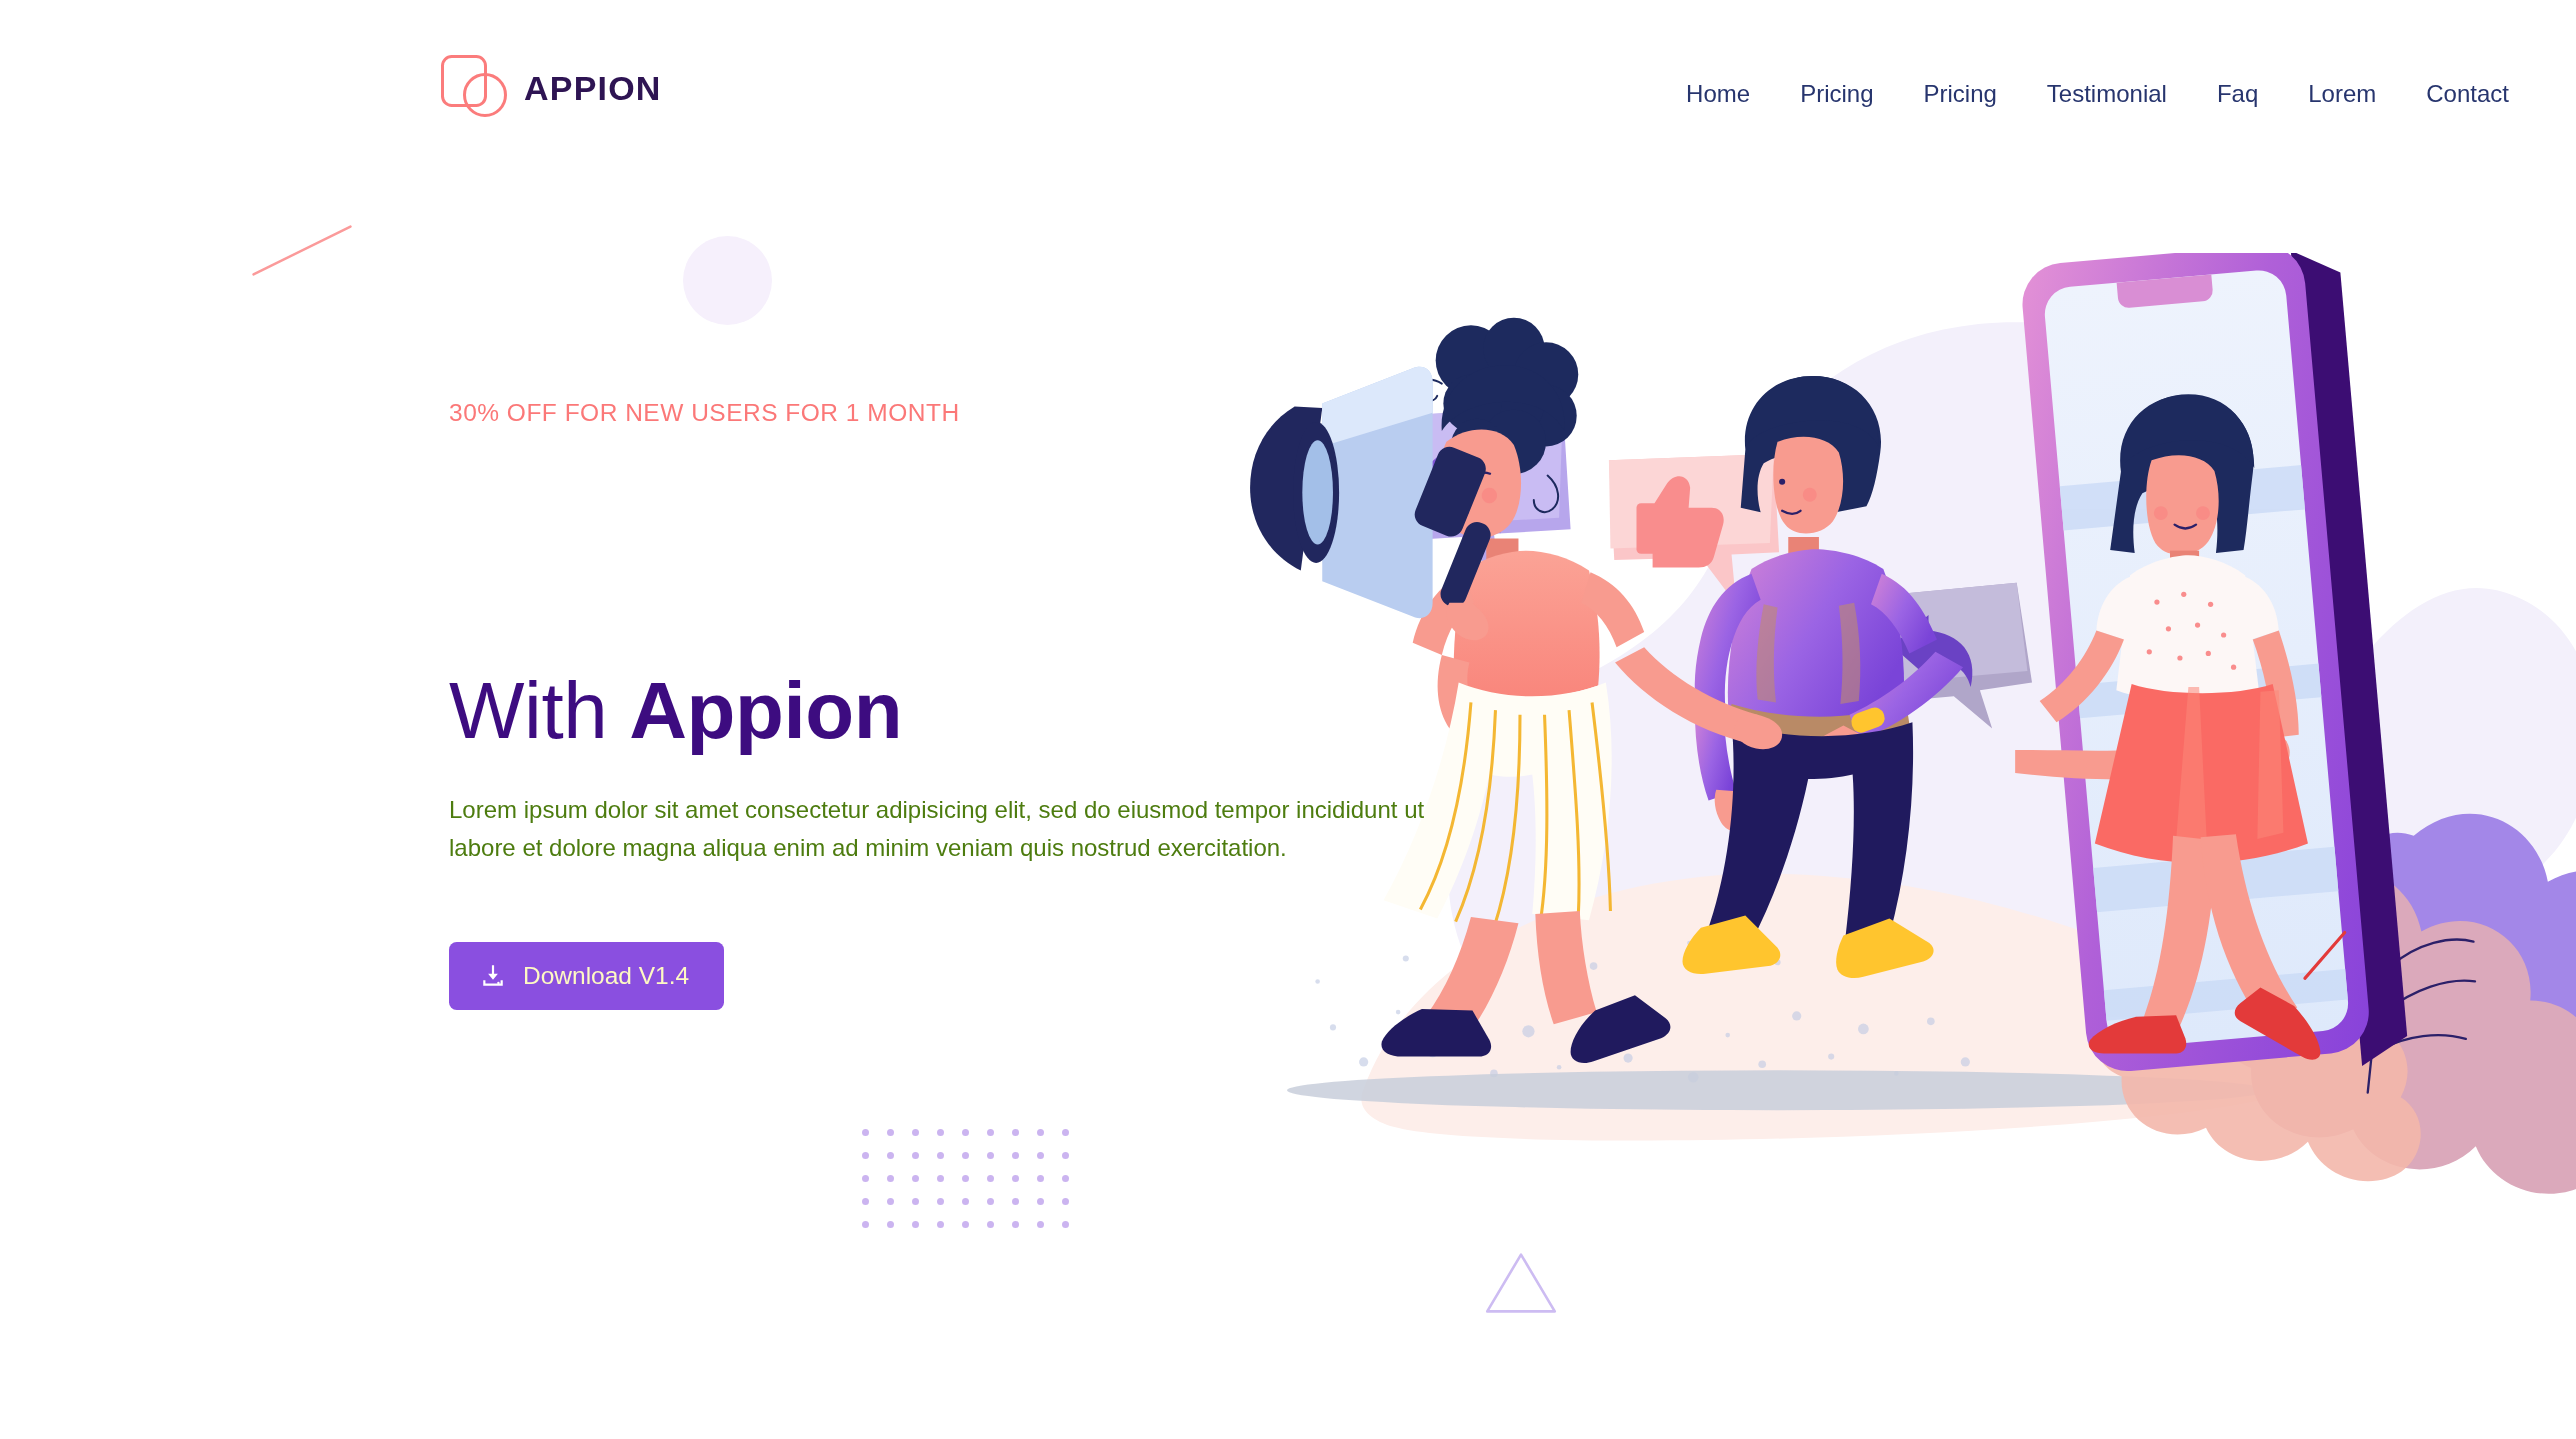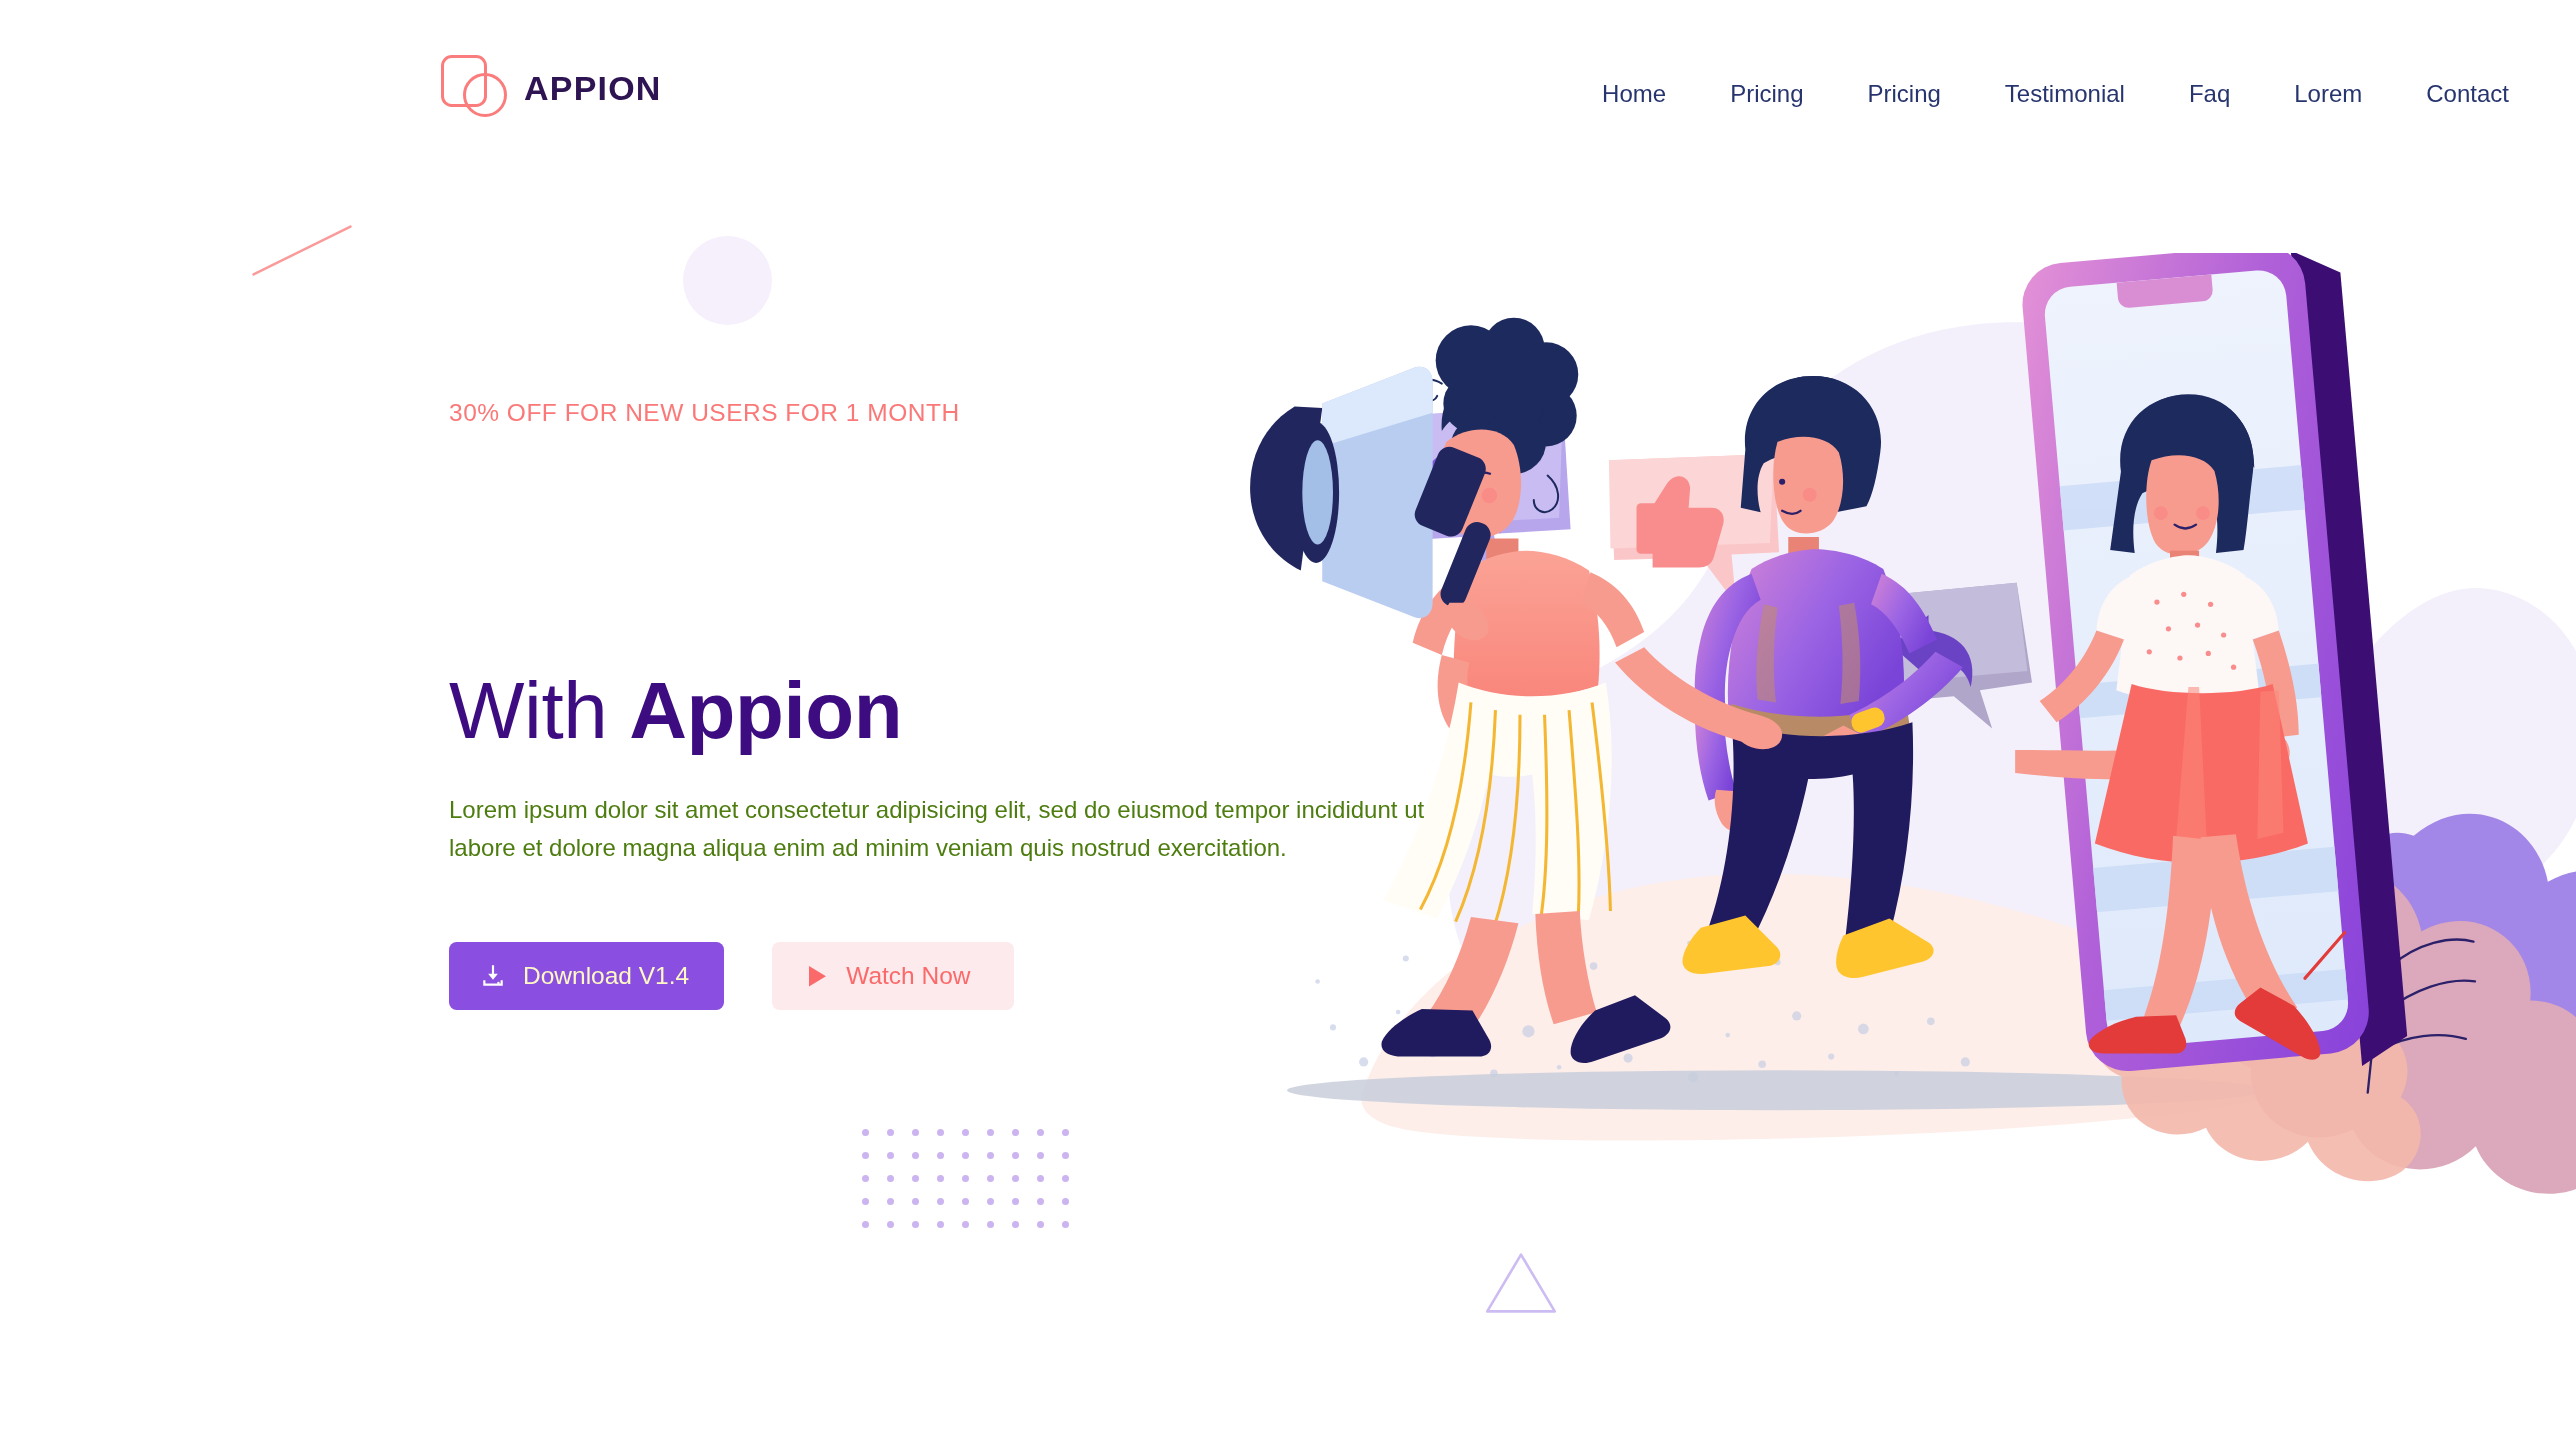--- a/index.html
+++ b/index.html
@@ -27,21 +27,21 @@
   }
   .logo-ci {
     position: absolute; left: 21.5px; top: 18.4px; width: 44px; height: 44px;
     border: 3.8px solid #fb7c7c; border-radius: 50%; background: transparent;
   }
   .brand-name {
     font-size: 34px; font-weight: bold; letter-spacing: 1.2px;
     color: #2e1453; line-height: 1;
   }
 
-  .nav { position: absolute; right: 74px; top: 80px; display: flex; align-items: center; gap: 18px; }
+  .nav { position: absolute; right: 74px; top: 80px; display: flex; align-items: center; gap: 4px; }
   .nav-item {
     font-size: 24px; color: #27356e; padding: 0 23px;
     text-decoration: none; white-space: nowrap; cursor: pointer;
   }
 
   
   .deco-line {
     position: absolute; left: 222px; top: 225px; width: 100px; height: 51px;
     z-index: 5; pointer-events: none;
   }
@@ -486,25 +486,17 @@
         <span class="ico">
           <svg width="26" height="26" viewBox="0 0 24 24" fill="#ffffff">
             <path d="M11 2h2v8h3.5L12 15.5 7.5 10H11V2z"></path>
             <path d="M3 16h2v3h14v-3h2v5H3v-5z"></path>
             <circle cx="17" cy="18.5" r="1.1"></circle>
           </svg>
         </span>
         <span>Download V1.4</span>
       </button>
 
-      <button class="btn btn-watch">
-        <span class="ico">
-          <svg width="23" height="24.5" viewBox="0 0 24 26" fill="#fb6a6a">
-            <path d="M3 2 L21 13 L3 24 Z"></path>
-          </svg>
-        </span>
-        <span>Watch Now</span>
-      </button>
     </div>
   </div>
 
 </div>
 
 
 </body></html>

